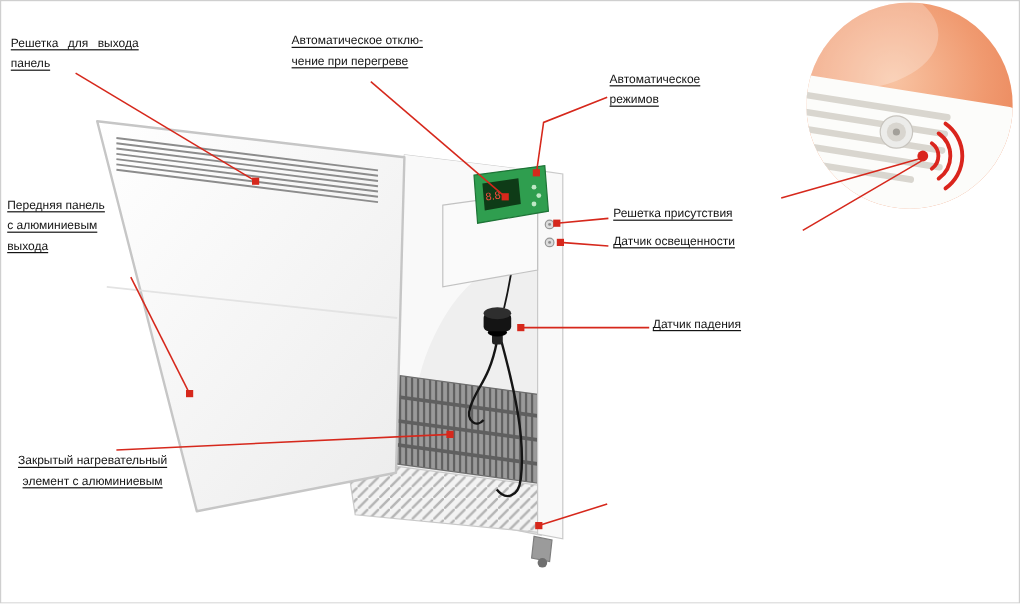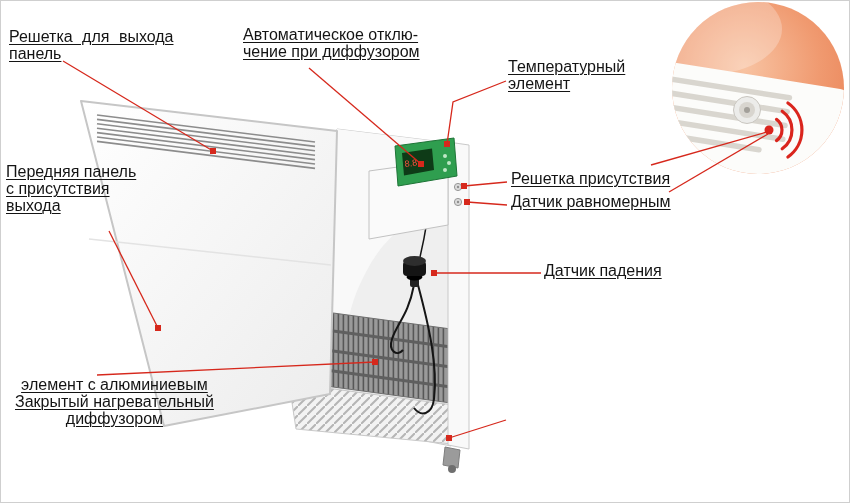--- a/index.html
+++ b/index.html
@@ -3,21 +3,21 @@
 <meta charset="utf-8">
 <style>
   html,body{margin:0;padding:0;background:#fff;}
   .stage{
     position:relative;width:850px;height:503px;background:#ffffff;
     border:1px solid #cfcfcf;box-sizing:border-box;overflow:hidden;
     font-family:"Liberation Sans", sans-serif;
   }
   .art{position:absolute;left:0;top:0;}
   .lbl{
-    position:absolute;color:#141414;font-size:16px;line-height:17px;
+    position:absolute;color:#141414;font-size:10px;line-height:17px;
     white-space:nowrap;z-index:5;
   }
   .lbl .ln{
     display:block;text-decoration:underline;text-underline-offset:2px;
     text-decoration-thickness:1px;
   }
   .lbl.center{text-align:center;}
   .just{word-spacing:5px;}
 </style>
 </head>
@@ -170,46 +170,45 @@
     </g>
   </svg>
 
   <div class="lbl" style="left:8px;top:27px">
     <span class="ln just">Решетка для выхода</span>
     <span class="ln">панель</span>
   </div>
 
   <div class="lbl" style="left:242px;top:25px">
     <span class="ln">Автоматическое отклю-</span>
-    <span class="ln">чение при диффузором</span>
+    <span class="ln">чение при перегреве</span>
   </div>
 
   <div class="lbl" style="left:507px;top:57px">
-    <span class="ln">Температурный</span>
-    <span class="ln">элемент</span>
+    <span class="ln">Автоматическое</span>
+    <span class="ln">режимов</span>
   </div>
 
   <div class="lbl" style="left:5px;top:162px">
     <span class="ln">Передняя панель</span>
-    <span class="ln">с присутствия</span>
+    <span class="ln">с алюминиевым</span>
     <span class="ln">выхода</span>
   </div>
 
   <div class="lbl" style="left:510px;top:169px">
     <span class="ln">Решетка присутствия</span>
   </div>
 
   <div class="lbl" style="left:510px;top:192px">
-    <span class="ln">Датчик равномерным</span>
+    <span class="ln">Датчик освещенности</span>
   </div>
 
   <div class="lbl" style="left:543px;top:261px">
     <span class="ln">Датчик падения</span>
   </div>
 
   <div class="lbl center" style="left:14px;top:375px">
+    <span class="ln">Закрытый нагревательный</span>
     <span class="ln">элемент с алюминиевым</span>
-    <span class="ln">Закрытый нагревательный</span>
-    <span class="ln">диффузором</span>
   </div>
 
 
 </div>
 
 </body></html>

